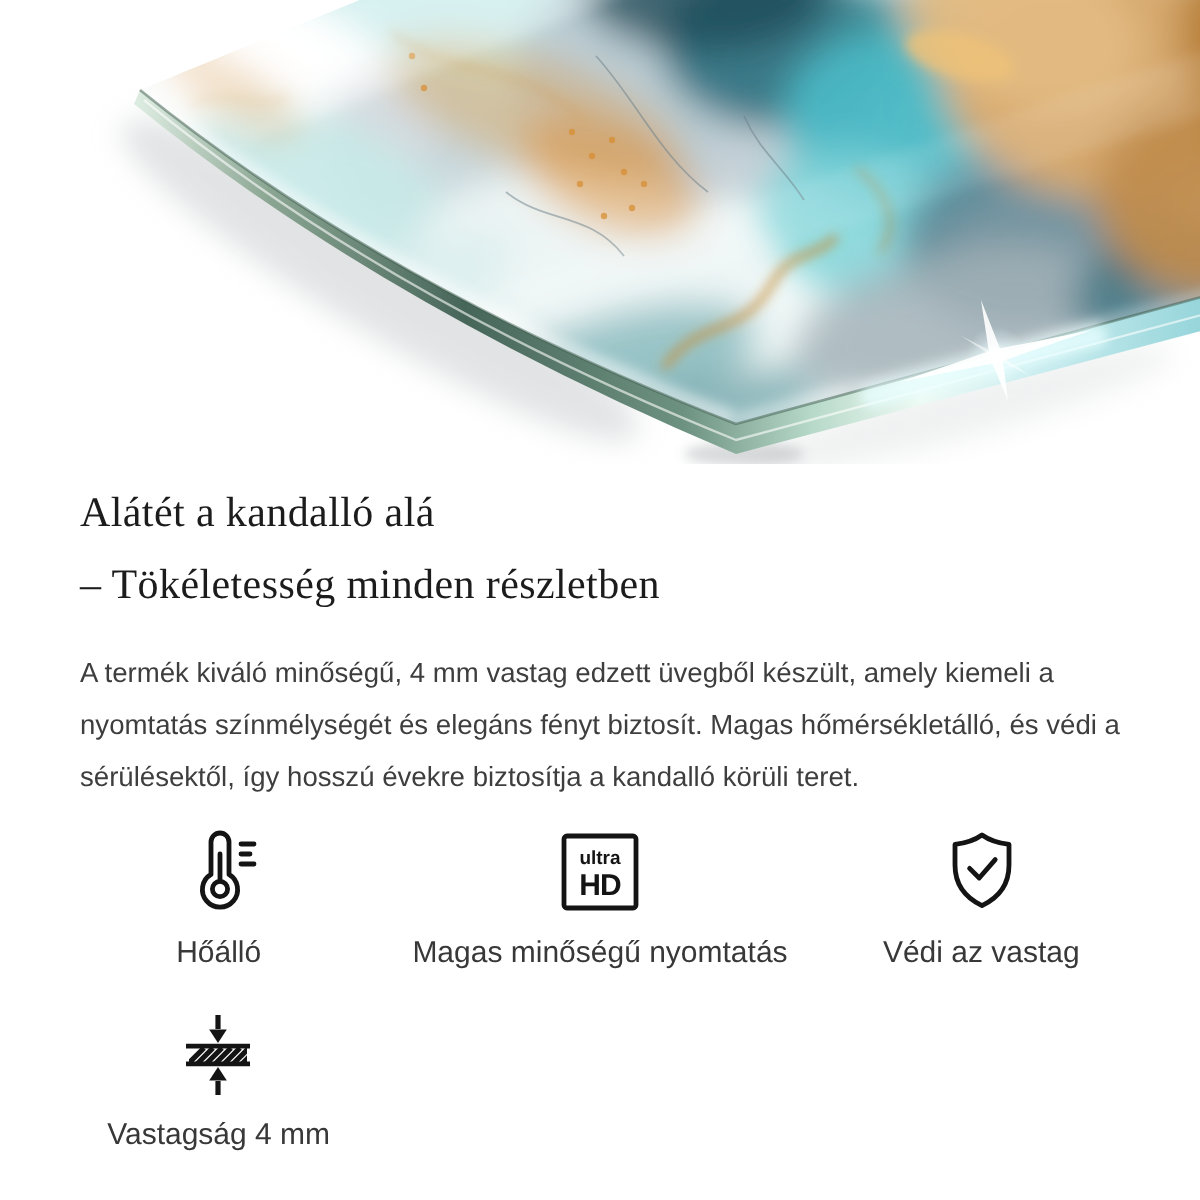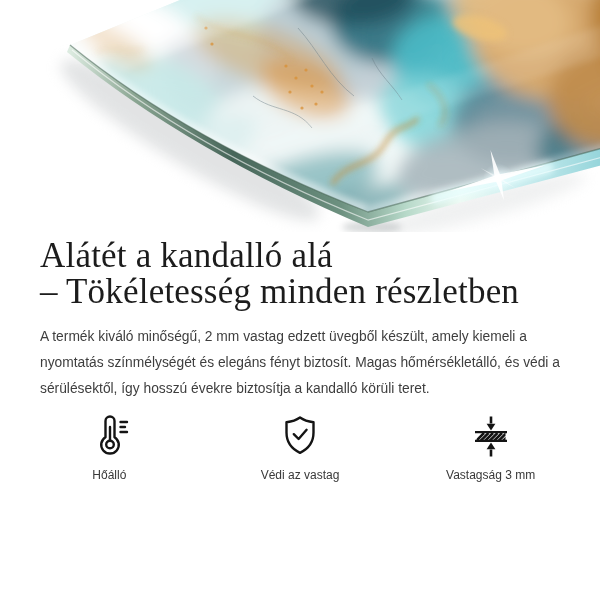--- a/index.html
+++ b/index.html
@@ -6,34 +6,34 @@
   body{
     width:600px;height:600px;overflow:hidden;background:#ffffff;
     font-family:"Liberation Sans",sans-serif;color:#3e3e3e;
   }
   .hero{width:600px;height:232px;position:relative;background:#ffffff;}
   .hero svg{display:block;}
   .content{padding:0 40px;}
   h1.title{
     margin:0;padding-top:6px;
     font-family:"Liberation Serif",serif;font-weight:400;
-    font-size:35px;line-height:36px;letter-spacing:.2px;color:#1c1c1c;
+    font-size:21px;line-height:36px;letter-spacing:.2px;color:#1c1c1c;
   }
   h1.title span{display:block;}
   p.description{
     margin:14px 0 0;max-width:526px;
     font-size:13.8px;line-height:26px;color:#3e3e3e;
   }
   .features{
     margin-top:9px;padding:0 14px;
     display:grid;grid-template-columns:repeat(3,1fr);row-gap:17px;
   }
   .feature{display:flex;flex-direction:column;align-items:center;}
   .feature .iconbox{height:48px;display:flex;align-items:flex-end;justify-content:center;}
-  .feature .flabel{margin-top:9px;font-size:12px;color:#383838;white-space:nowrap;}
+  .feature .flabel{margin-top:9px;font-size:15px;color:#383838;white-space:nowrap;}
   .ic{stroke:#141414;fill:none;stroke-width:2.4;}
 </style>
 </head>
 <body>
 
 <div class="hero">
   <svg width="600" height="232" viewBox="0 0 600 232">
     <defs>
       <clipPath id="glassClip">
         <path d="M70,45 L180,0 L232,-24 L612,-24 L612,148 L368,212 Q190,142 70,45 Z"></path>
@@ -149,41 +149,51 @@
       <circle cx="498" cy="178" r="2.8" fill="#ffffff"></circle>
     </g>
   </svg>
 </div>
 
 <div class="content">
   <h1 class="title">
     <span>Alátét a kandalló alá</span>
     <span>– Tökéletesség minden részletben</span>
   </h1>
-  <p class="description">A termék kiváló minőségű, 2 mm vastag edzett üvegből készült, amely kiemeli a nyomtatás színmélységét és elegáns fényt biztosít. Magas hőmérsékletálló, és védi a sérülésektől, így hosszú évekre biztosítja a kandalló körüli teret.</p>
+  <p class="description">A termék kiváló minőségű, 4 mm vastag edzett üvegből készült, amely kiemeli a nyomtatás színmélységét és elegáns fényt biztosít. Magas hőmérsékletálló, és védi a sérülésektől, így hosszú évekre biztosítja a kandalló körüli teret.</p>
 </div>
 
 <div class="features">
 
   <div class="feature">
     <div class="iconbox">
       <svg width="46" height="46" viewBox="0 0 46 46">
         <path class="ic" stroke-linejoin="round" d="M19.5,8 a4.5,4.5 0 0 1 9,0 v16.2 a8.8,8.8 0 1 1 -9,0 Z"></path>
         <path class="ic" stroke-linecap="round" d="M24,14 V27.5"></path>
         <circle class="ic" cx="24" cy="31.5" r="3.8"></circle>
         <g class="ic" stroke-linecap="round">
           <path d="M34.5,9 h6.5"></path>
             <path d="M34.5,14 h4.5"></path>
             <path d="M34.5,19 h6.5"></path>
         </g>
       </svg>
     </div>
     <div class="flabel">Hőálló</div>
   </div>
 
+  <div class="feature">
+    <div class="iconbox">
+      <svg width="46" height="46" viewBox="0 0 46 46">
+        <rect class="ic" x="5" y="5" width="36" height="36" rx="1.5" stroke-width="2.6"></rect>
+        <text x="23" y="19" text-anchor="middle" font-family="Liberation Sans, sans-serif" font-size="9.5" font-weight="700" fill="#141414">ultra</text>
+        <text x="23" y="34.5" text-anchor="middle" font-family="Liberation Sans, sans-serif" font-size="15" font-weight="700" letter-spacing="-0.5" fill="#141414">HD</text>
+      </svg>
+    </div>
+    <div class="flabel">Magas minőségű nyomtatás</div>
+  </div>
 
   <div class="feature">
     <div class="iconbox">
       <svg width="46" height="46" viewBox="0 0 46 46">
         <path class="ic" stroke-linejoin="round" d="M23,4.5 C26.5,7 31.5,8.6 36.5,9.2 V19.5 C36.5,29.5 31,36 23,39.8 C15,36 9.5,29.5 9.5,19.5 V9.2 C14.5,8.6 19.5,7 23,4.5 Z"></path>
         <path class="ic" stroke-width="2.6" stroke-linecap="round" stroke-linejoin="round" d="M16.8,21.2 L21.6,26 L29.6,16.8"></path>
       </svg>
     </div>
     <div class="flabel">Védi az vastag</div>
   </div>
@@ -207,16 +217,16 @@
             <path d="M30.5,28 L38.5,20"></path>
             <path d="M35,28 L43,20"></path>
         </g>
         <path d="M7,19.1 H39 M7,27.9 H39" stroke="#141414" stroke-width="2.4"></path>
         <path d="M23,3.5 V10.5" stroke="#141414" stroke-width="2.6"></path>
         <path d="M23,17.5 L18.6,10.8 H27.4 Z" fill="#141414"></path>
         <path d="M23,43.5 V36.5" stroke="#141414" stroke-width="2.6"></path>
         <path d="M23,29.5 L18.6,36.2 H27.4 Z" fill="#141414"></path>
       </svg>
     </div>
-    <div class="flabel">Vastagság 3 mm</div>
+    <div class="flabel">Vastagság 4 mm</div>
   </div>
 
 </div>
 
 </body></html>

